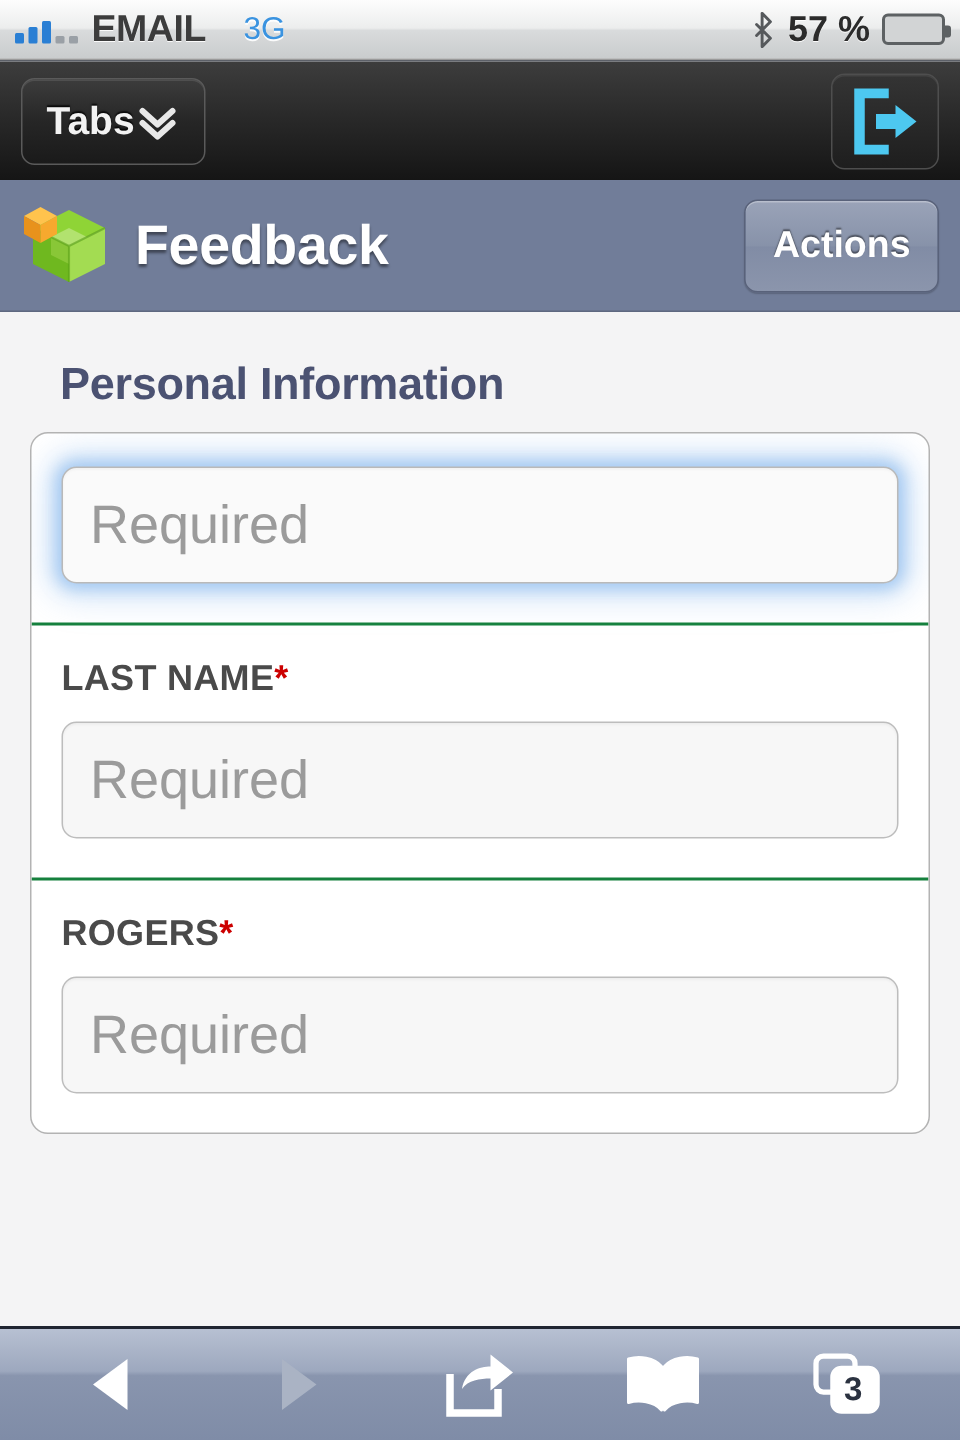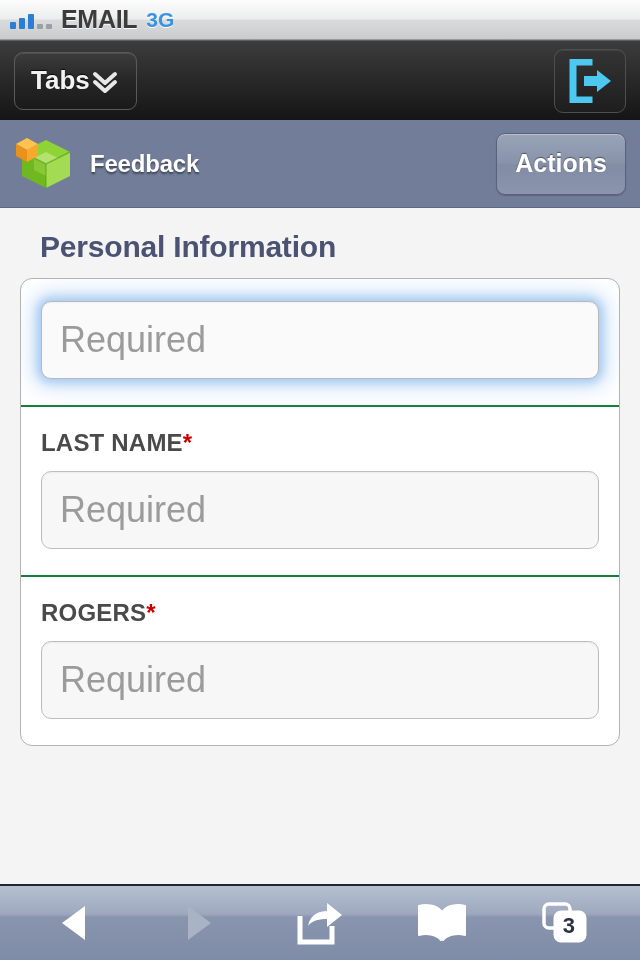--- a/index.html
+++ b/index.html
@@ -41,23 +41,23 @@
   .signal i.b2 { height: 11px; }
   .signal i.b3 { height: 15px; }
   .signal i.off { background: #9aa0a6; height: 5px; }
 
   .carrier {
     font-size: 25px; font-weight: bold; color: #3c3c3c;
     letter-spacing: -0.3px;
     text-shadow: 0 1px 0 rgba(255,255,255,0.9);
   }
   .nettype {
-    font-size: 21px; font-weight: bold; color: #3a93e0;
+    font-size: 21px; font-weight: normal; color: #3a93e0;
     text-shadow: 0 1px 0 rgba(255,255,255,0.9);
-    margin-left: 0;
+    margin-left: 16px;
   }
   .clock {
     position: absolute; left: 0; right: 0; text-align: center;
     font-size: 25px; font-weight: bold; color: #1d1d1d;
     letter-spacing: -0.3px;
     text-shadow: 0 1px 0 rgba(255,255,255,0.9);
     pointer-events: none;
   }
   .sb-right {
     margin-left: auto; display: flex; align-items: center; gap: 8px;
@@ -115,21 +115,21 @@
   
   .appbar {
     height: 88px; flex: 0 0 88px;
     background: #717d99;
     display: flex; align-items: center;
     padding: 0 14px;
     border-bottom: 1px solid #5e6880;
   }
   .app-logo { width: 64px; height: 64px; flex: 0 0 64px; }
   .app-title {
-    font-size: 24px; font-weight: bold; color: #ffffff;
+    font-size: 37px; font-weight: bold; color: #ffffff;
     text-shadow: 0 2px 2px rgba(0,0,0,0.45);
     margin-left: 12px; letter-spacing: -0.2px;
   }
   .actions-btn {
     margin-left: auto;
     height: 62px; padding: 0 18px;
     display: flex; align-items: center; justify-content: flex-end;
     border: 1px solid #5a6party; border: 1px solid #59627a;
     border-radius: 9px;
     background: linear-gradient(to bottom, #99a2b7 0%, #8a93ab 48%, #7a8400 48%, #7d879f 49%, #8792a9 100%);
@@ -138,21 +138,21 @@
   }
   .actions-btn span {
     font-size: 25px; font-weight: bold; color: #ffffff;
     text-shadow: 0 -1px 1px rgba(0,0,0,0.45);
   }
 
   
   .content {
     flex: 1 1 auto;
     background: #f4f4f5;
-    padding: 22px 20px 0 20px;
+    padding: 32px 20px 0 20px;
     overflow: hidden;
   }
   .section-title {
     font-size: 30px; font-weight: bold; color: #4b5272;
     margin: 0 0 14px 20px; letter-spacing: -0.2px;
   }
   .card {
     background: #ffffff;
     border: 1px solid #b3b3b3;
     border-radius: 12px;
@@ -220,20 +220,29 @@
           <i class="b2"></i>
           <i class="b3"></i>
           <i class="off"></i>
           <i class="off"></i>
       </span>
       <span class="carrier">EMAIL</span>
       <span class="nettype">3G</span>
     </div>
 
 
+    <div class="sb-right">
+      <svg class="bt-icon" viewBox="0 0 16 26">
+        <path d="M7 1 L13 7 L3 17 M3 9 L13 19 L7 25 L7 1" fill="none" stroke="#56595c" stroke-width="2.1" stroke-linejoin="round" stroke-linecap="round"></path>
+      </svg>
+      <span class="batt-pct">57 %</span>
+      <span class="battery">
+        <span class="fill"></span>
+      </span>
+    </div>
   </div>
 
   <div class="tabsbar">
     <div class="tabs-btn">
       <span class="lbl">Tabs</span>
       <svg class="dbl-chev" width="30" height="30" viewBox="0 0 30 30">
         <path d="M5 8 L15 17 L25 8" fill="none" stroke="#e8e8e8" stroke-width="4" stroke-linecap="round" stroke-linejoin="round"></path>
         <path d="M5 16 L15 25 L25 16" fill="none" stroke="#e8e8e8" stroke-width="4" stroke-linecap="round" stroke-linejoin="round"></path>
       </svg>
     </div>

